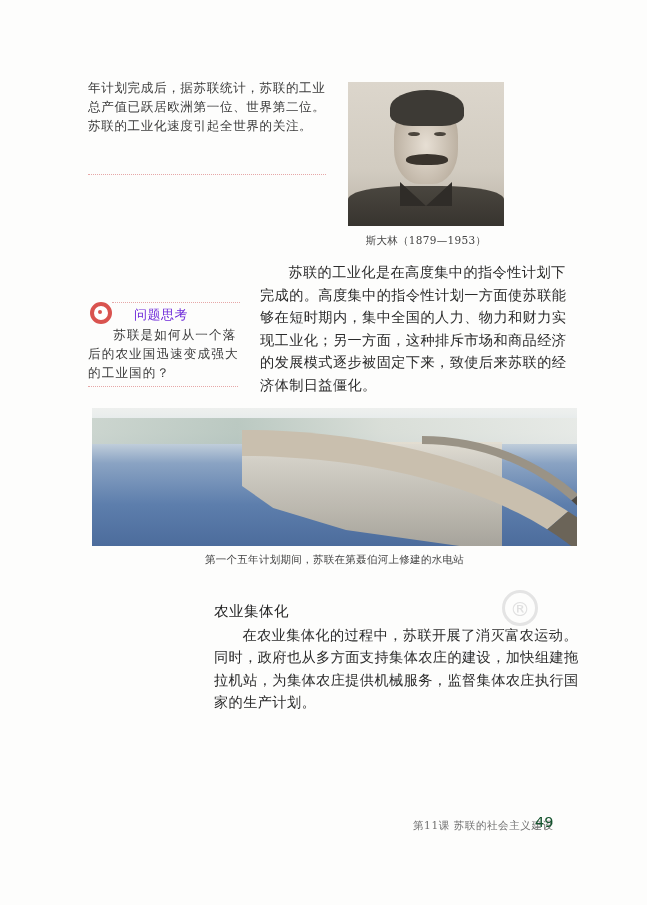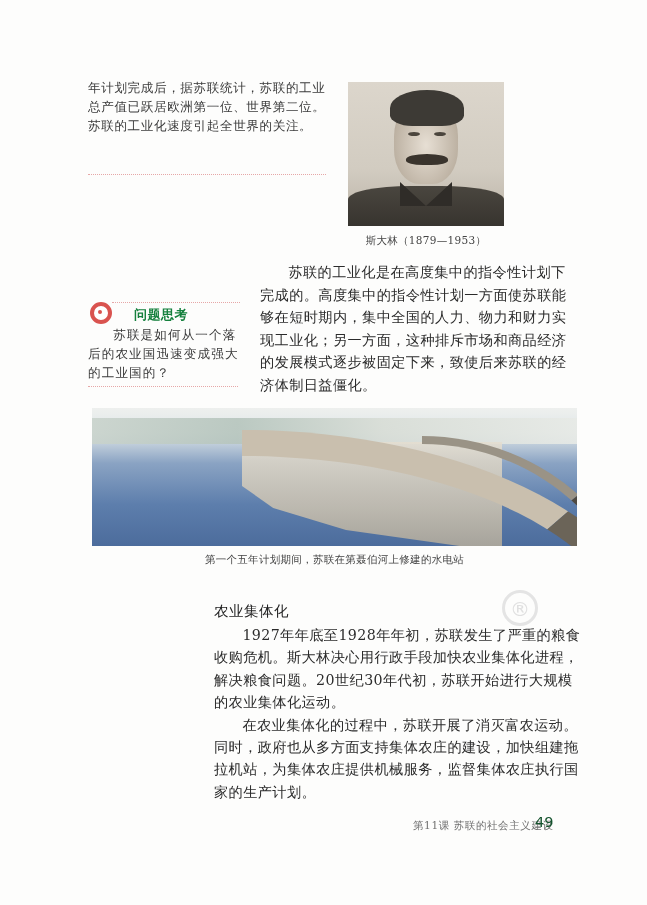--- a/index.html
+++ b/index.html
@@ -70,21 +70,21 @@
     border: 4px solid #d9534f; border-radius: 50%;
     box-sizing: border-box; background: #fff;
   }
   .q-icon::after {
     content: ""; position: absolute; left: 4px; top: 4px;
     width: 4px; height: 4px; border-radius: 50%; background: #d9534f;
   }
   .q-title {
     left: 118px; top: 306px;
     font-family: "DejaVu Sans", "Liberation Sans", sans-serif;
-    font-weight: bold; font-size: 13px; color: #15803d; letter-spacing: 0.5px; padding-left: 16px;
+    font-weight: normal; font-size: 13px; color: #6d28d9; letter-spacing: 0.5px; padding-left: 16px;
   }
   .q-body {
     left: 88px; top: 325px; width: 160px;
     font-size: 12.6px; line-height: 19px; letter-spacing: 1.1px; color: #3a3a3a;
   }
   .q-body p { margin: 0; text-indent: 2em; }
   .rule-q-bottom { left: 88px; top: 386px; width: 150px; }
 
   
   .main-para {
@@ -197,18 +197,17 @@
   <div class="spill"></div>
   <div class="wall"></div>
   <div class="road"></div>
 </div>
 <div class="abs dam-caption">第一个五年计划期间，苏联在第聂伯河上修建的水电站</div>
 
 <div class="abs watermark-r">®</div>
 
 <div class="abs section-title">农业集体化</div>
 <div class="abs section-body">
-  <p>1927年年底至1928年年初，苏联发生了严重的粮食收购危机。斯大林决心用行政手段加快农业集体化进程，解决粮食问题。20世纪30年代初，苏联开始进行大规模的农业集体化运动。</p>
   <p>在农业集体化的过程中，苏联开展了消灭富农运动。同时，政府也从多方面支持集体农庄的建设，加快组建拖拉机站，为集体农庄提供机械服务，监督集体农庄执行国家的生产计划。</p>
 </div>
 
 <div class="abs footer-lesson">第11课  苏联的社会主义建设</div>
 <div class="abs footer-page">49</div>
 
 </body></html>

